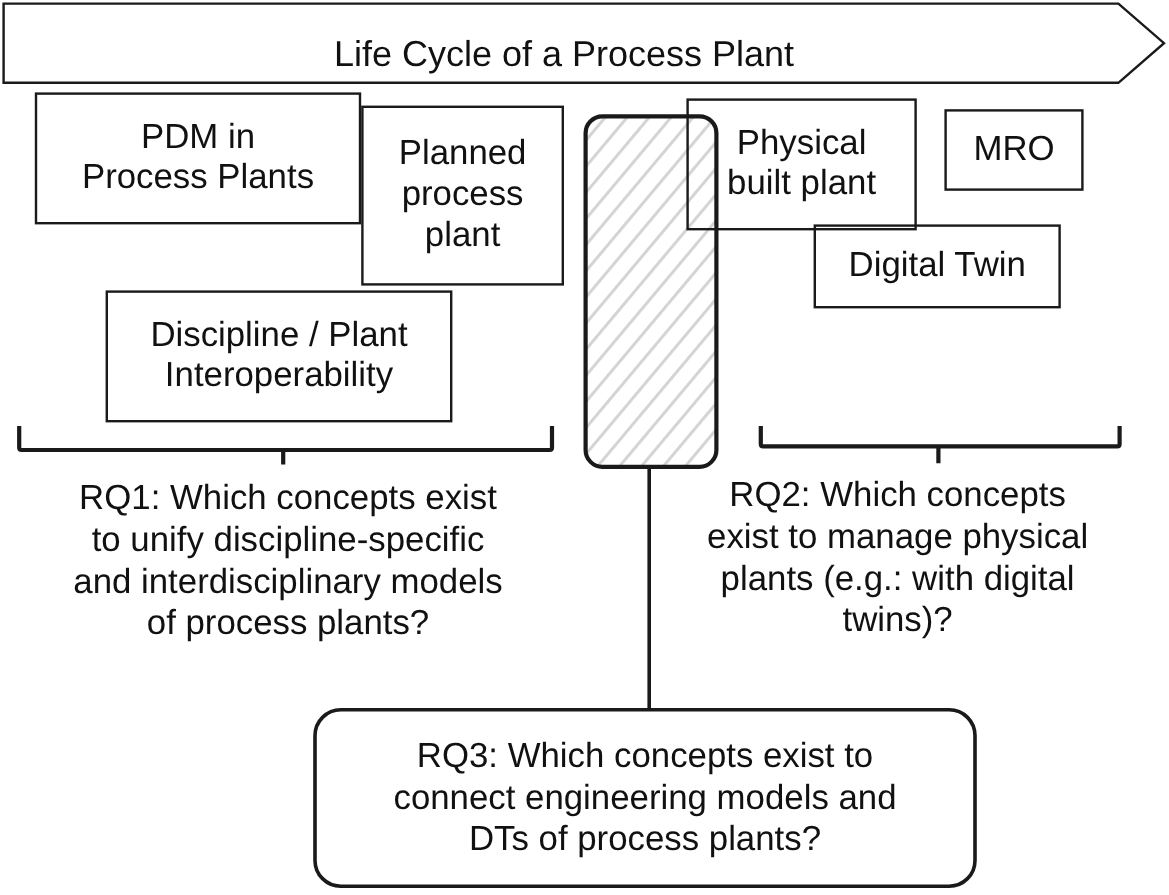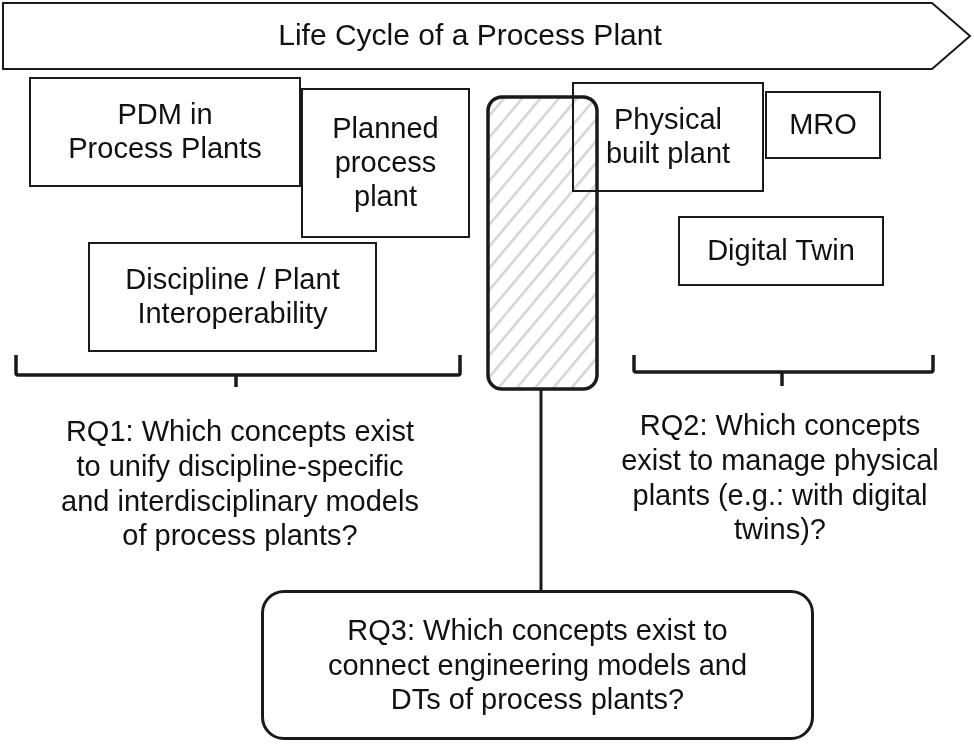--- a/index.html
+++ b/index.html
@@ -21,44 +21,44 @@
       <line x1="0" y1="0" x2="0" y2="14" stroke="#d4d4d4" stroke-width="5"></line>
     </pattern>
   </defs>
   <polygon points="3,3 932,3 970,36 932,69 3,69" fill="#ffffff" stroke="#1a1a1a" stroke-width="2"></polygon>
   <rect x="488" y="97" width="109" height="292" rx="14" ry="14" fill="url(#hatch)" stroke="#1a1a1a" stroke-width="3.5"></rect>
   <path d="M16,355 L16,373 Q16,375 18,375 L236,375 L236,387 M236,375 L458,375 Q460,375 460,373 L460,355" fill="none" stroke="#1a1a1a" stroke-width="3.5"></path>
   <path d="M634,355 L634,370 Q634,372 636,372 L782,372 L782,386 M782,372 L931,372 Q933,372 933,370 L933,355" fill="none" stroke="#1a1a1a" stroke-width="3.5"></path>
   <line x1="541" y1="389" x2="541" y2="592" stroke="#1a1a1a" stroke-width="3"></line>
 </svg>
 
-<div class="txt" style="left:0; top:17px; width:940px; font-size:30px;">Life Cycle of a Process Plant</div>
+<div class="txt" style="left:0; top:28px; width:940px; font-size:30px;">Life Cycle of a Process Plant</div>
 
 <div class="box" style="left:29px; top:77px; width:272px; height:110px; font-size:29px; white-space:pre-line;">PDM in
 Process Plants</div>
 
 <div class="box" style="left:301px; top:88px; width:169px; height:150px; font-size:29px; white-space:pre-line;">Planned
 process
 plant</div>
 
 <div class="box" style="left:88px; top:242px; width:289px; height:110px; font-size:29px; white-space:pre-line;">Discipline / Plant
 Interoperability</div>
 
 <div class="box" style="left:572px; top:82px; width:192px; height:110px; font-size:29px; white-space:pre-line;">Physical
 built plant</div>
 
-<div class="box" style="left:765px; top:91px; width:116px; height:68px; font-size:29px;">MRO</div>
+<div class="box" style="left:787px; top:91px; width:116px; height:68px; font-size:29px;">MRO</div>
 
-<div class="box" style="left:678px; top:187px; width:206px; height:70px; font-size:29px;margin-top:29px;">Digital Twin</div>
+<div class="box" style="left:678px; top:187px; width:206px; height:70px; font-size:29px;">Digital Twin</div>
 
-<div class="txt" style="left:10px; top:414px; width:460px; white-space:pre-line;">RQ1: Which concepts exist
+<div class="txt" style="left:10px; top:398px; width:460px; white-space:pre-line;">RQ1: Which concepts exist
 to unify discipline-specific
 and interdisciplinary models
 of process plants?</div>
 
-<div class="txt" style="left:590px; top:396px; width:380px; white-space:pre-line;margin-top:12px;">RQ2: Which concepts
+<div class="txt" style="left:558px; top:396px; width:380px; white-space:pre-line;">RQ2: Which concepts
 exist to manage physical
 plants (e.g.: with digital
 twins)?</div>
 
 <div class="box" style="left:261px; top:590px; width:553px; height:150px; border-width:3.5px; font-size:29px; white-space:pre-line; line-height:1.2;border-radius:23px;">RQ3: Which concepts exist to
 connect engineering models and
 DTs of process plants?</div>
 
 </body></html>

